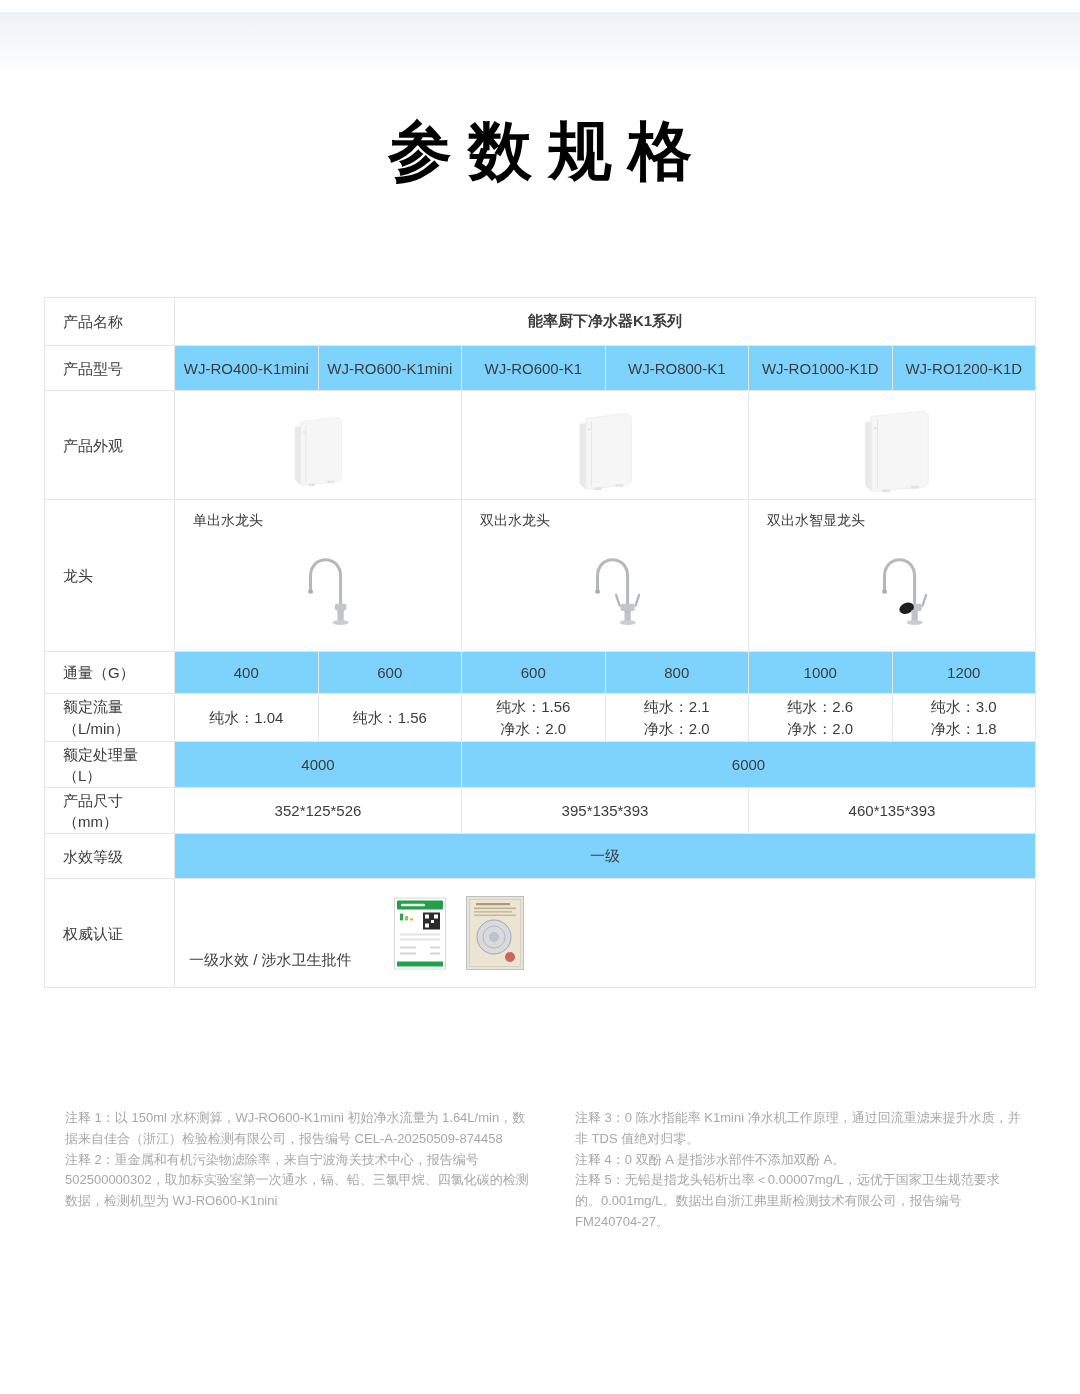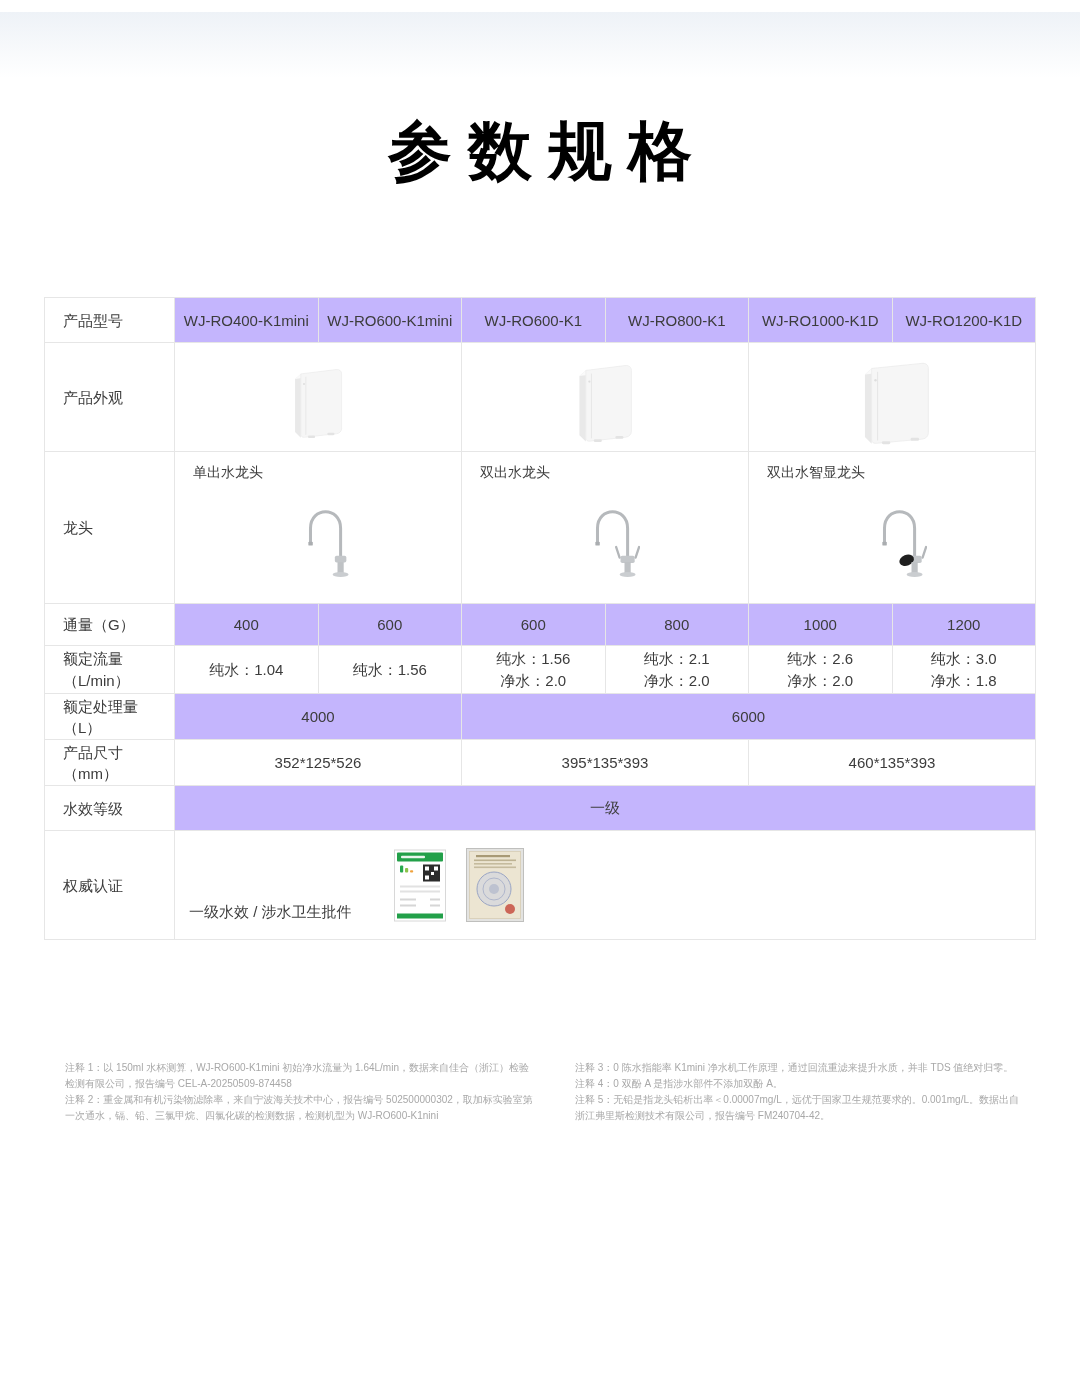--- a/index.html
+++ b/index.html
@@ -47,21 +47,21 @@
     vertical-align: middle;
   }
   col.c-label { width: 130px; }
   td.lbl {
     text-align: left;
     padding-left: 18px;
     background: #ffffff;
     line-height: 1.4;
   }
   td.center { text-align: center; }
-  td.g { background: #c4b5fd; }
+  td.g { background: #7dd3fc; }
   td.bold { font-weight: 700; }
   tr.r-name td      { height: 48px; }
   tr.r-model td     { height: 45px; }
   tr.r-appearance td{ height: 98px; }
   tr.r-faucet td    { height: 106px; }
   tr.r-flux td      { height: 42px; }
   tr.r-flow td      { height: 48px; line-height: 1.45; }
   tr.r-capacity td  { height: 46px; }
   tr.r-size td      { height: 46px; }
   tr.r-eff td       { height: 45px; }
@@ -86,21 +86,21 @@
   .cert-text { font-size: 15px; color: #3c3c3c; }
   .cert-img { margin-left: 42px; display: block; }
   .cert-img + .cert-img { margin-left: 20px; }
   
   .notes {
     display: flex;
     margin: 120px 0 0 65px;
     width: 960px;
     gap: 38px;
   }
-  .notes-col { font-size: 10px; line-height: 1.6; color: #a8a8a8; }
+  .notes-col { font-size: 13px; line-height: 1.6; color: #a8a8a8; }
   .notes-col.left  { width: 472px; }
   .notes-col.right { width: 450px; }
   .notes-col p { margin: 0; }
 </style>
 </head>
 <body>
 
 <div class="page">
   <div class="top-gradient"></div>
 
@@ -111,20 +111,24 @@
       <col class="c-label">
         <col>
         <col>
         <col>
         <col>
         <col>
         <col>
     </colgroup>
     <tbody>
 
+      <tr class="r-name">
+        <td class="lbl">产品名称</td>
+        <td colspan="6" class="center bold">能率厨下净水器K1系列</td>
+      </tr>
 
       <tr class="r-model">
         <td class="lbl">产品型号</td>
         <td class="center g">WJ-RO400-K1mini</td>
         <td class="center g">WJ-RO600-K1mini</td>
         <td class="center g">WJ-RO600-K1</td>
         <td class="center g">WJ-RO800-K1</td>
         <td class="center g">WJ-RO1000-K1D</td>
         <td class="center g">WJ-RO1200-K1D</td>
       </tr>
@@ -295,16 +299,16 @@
   </table>
 
   <div class="notes">
     <div class="notes-col left">
       <p>注释 1：以 150ml 水杯测算，WJ-RO600-K1mini 初始净水流量为 1.64L/min，数据来自佳合（浙江）检验检测有限公司，报告编号 CEL-A-20250509-874458</p>
       <p>注释 2：重金属和有机污染物滤除率，来自宁波海关技术中心，报告编号 502500000302，取加标实验室第一次通水，镉、铅、三氯甲烷、四氯化碳的检测数据，检测机型为 WJ-RO600-K1nini</p>
     </div>
     <div class="notes-col right">
       <p>注释 3：0 陈水指能率 K1mini 净水机工作原理，通过回流重滤来提升水质，并非 TDS 值绝对归零。</p>
       <p>注释 4：0 双酚 A 是指涉水部件不添加双酚 A。</p>
-      <p>注释 5：无铅是指龙头铅析出率＜0.00007mg/L，远优于国家卫生规范要求的。0.001mg/L。数据出自浙江弗里斯检测技术有限公司，报告编号 FM240704-42。</p>
+      <p>注释 5：无铅是指龙头铅析出率＜0.00007mg/L，远优于国家卫生规范要求的。0.001mg/L。数据出自浙江弗里斯检测技术有限公司，报告编号 FM240704-27。</p>
     </div>
   </div>
 </div>
 
 </body></html>

